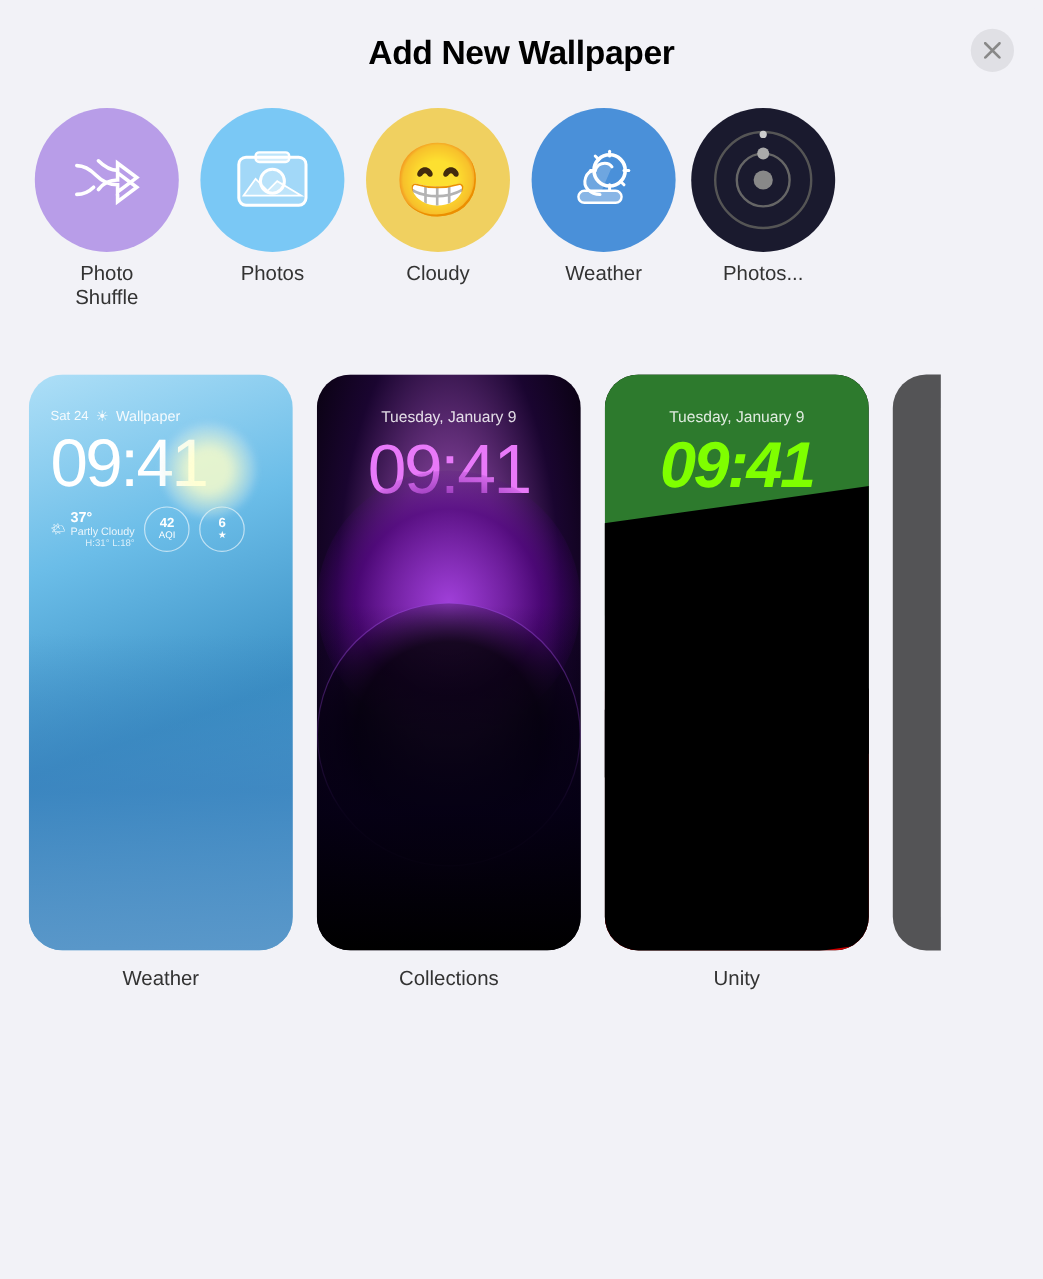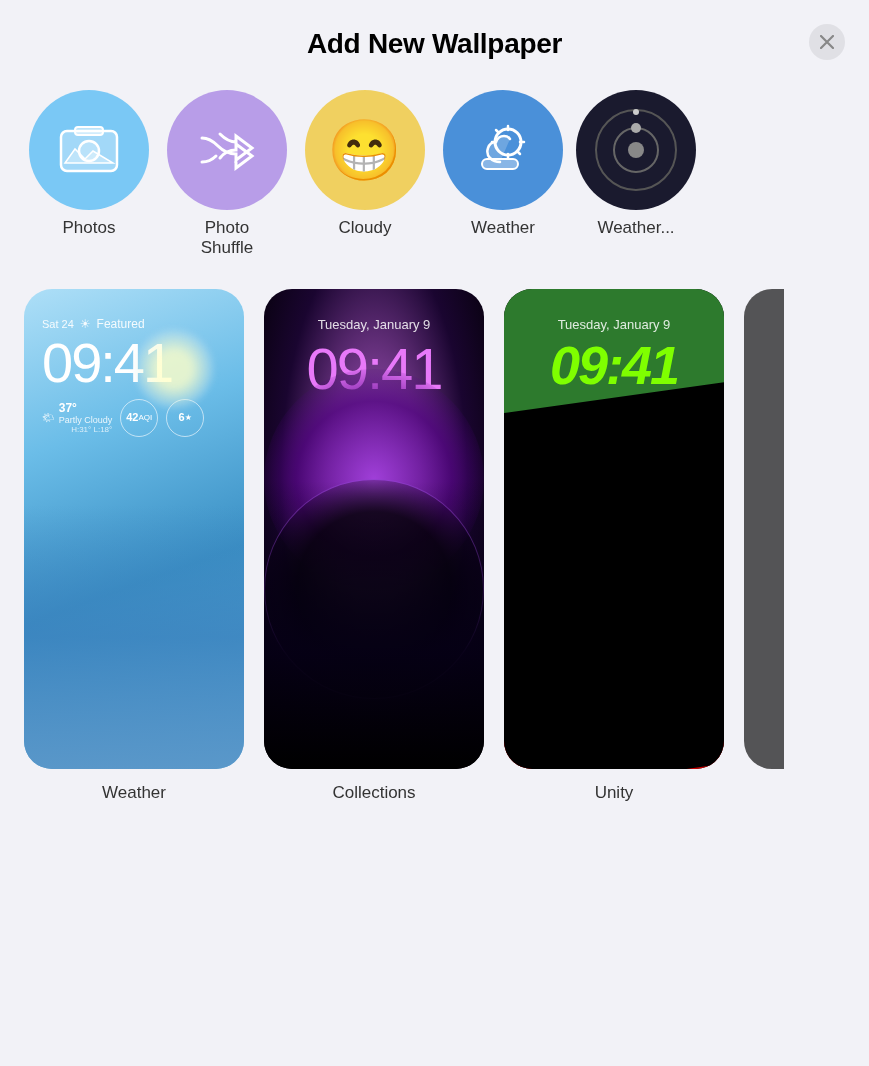--- a/index.html
+++ b/index.html
@@ -128,20 +128,21 @@
       cursor: pointer;
       flex: 0 0 auto;
     }
 
     .wallpaper-preview {
       width: 220px;
       height: 480px;
       border-radius: 28px;
       overflow: hidden;
       position: relative;
+      margin-top: 23px;
     }
 
     .wallpaper-label {
       font-size: 17px;
       color: #333;
       font-weight: 400;
     }
 
     
     .weather-wp {
@@ -198,20 +199,21 @@
     .weather-badge {
       width: 38px;
       height: 38px;
       border-radius: 50%;
       border: 1.5px solid rgba(255,255,255,0.6);
       display: flex;
       align-items: center;
       justify-content: center;
       font-size: 10px;
       color: #fff;
+      flex-direction: column;
       line-height: 1;
     }
 
     .weather-sun {
       position: absolute;
       top: 40px;
       right: 30px;
       width: 80px;
       height: 80px;
       background: radial-gradient(circle, rgba(255,255,200,0.8) 30%, rgba(200,230,255,0.2) 70%);
@@ -313,40 +315,40 @@
     <button class="close-button">
       <svg width="14" height="14" viewBox="0 0 14 14" fill="none">
         <path d="M1 1L13 13M13 1L1 13" stroke="#888" stroke-width="2.2" stroke-linecap="round"></path>
       </svg>
     </button>
   </div>
 
   <div class="category-row">
 
     <div class="category-item">
+      <div class="category-circle circle-shuffle">
+        <svg class="shuffle-svg" viewBox="0 0 58 48" fill="none">
+          <path d="M4 12 Q12 12 20 20 Q28 28 38 28 L38 34 L54 22 L38 10 L38 16 Q30 16 22 8" stroke="white" stroke-width="3" fill="none" stroke-linecap="round"></path>
+          <path d="M4 36 Q12 36 18 30" stroke="white" stroke-width="3" fill="none" stroke-linecap="round"></path>
+          <path d="M38 36 L38 42 L54 30 L38 18 L38 24 Q28 24 22 32" stroke="white" stroke-width="3" fill="none" stroke-linecap="round"></path>
+        </svg>
+      </div>
+      <span class="category-label">Photo<br>Shuffle</span>
+    </div>
+
+    <div class="category-item">
       <div class="category-circle circle-photos">
         <svg class="photos-svg" viewBox="0 0 64 54" fill="none">
           <rect x="4" y="8" width="56" height="40" rx="6" fill="rgba(255,255,255,0.3)" stroke="white" stroke-width="2.5"></rect>
           <rect x="18" y="4" width="28" height="8" rx="3" fill="rgba(255,255,255,0.5)" stroke="white" stroke-width="2"></rect>
           <circle cx="32" cy="28" r="10" fill="rgba(255,255,255,0.25)" stroke="white" stroke-width="2.5"></circle>
           <path d="M8 40 L18 26 L28 36 L36 28 L56 40Z" fill="rgba(255,255,255,0.3)" stroke="white" stroke-width="1.5"></path>
         </svg>
       </div>
       <span class="category-label">Photos</span>
-    </div>
-
-    <div class="category-item">
-      <div class="category-circle circle-shuffle">
-        <svg class="shuffle-svg" viewBox="0 0 58 48" fill="none">
-          <path d="M4 12 Q12 12 20 20 Q28 28 38 28 L38 34 L54 22 L38 10 L38 16 Q30 16 22 8" stroke="white" stroke-width="3" fill="none" stroke-linecap="round"></path>
-          <path d="M4 36 Q12 36 18 30" stroke="white" stroke-width="3" fill="none" stroke-linecap="round"></path>
-          <path d="M38 36 L38 42 L54 30 L38 18 L38 24 Q28 24 22 32" stroke="white" stroke-width="3" fill="none" stroke-linecap="round"></path>
-        </svg>
-      </div>
-      <span class="category-label">Photo<br>Shuffle</span>
     </div>
 
     <div class="category-item">
       <div class="category-circle circle-emoji">
         <span style="font-size: 60px;">😁</span>
       </div>
       <span class="category-label">Cloudy</span>
     </div>
 
     <div class="category-item">
@@ -369,39 +371,39 @@
     <div class="category-item" style="min-width: 80px;">
       <div class="category-circle circle-astronomy" style="overflow:hidden;">
         <svg viewBox="0 0 120 120" width="120" height="120">
           <circle cx="60" cy="60" r="40" stroke="#555" stroke-width="2" fill="none"></circle>
           <circle cx="60" cy="60" r="22" stroke="#666" stroke-width="2" fill="none"></circle>
           <circle cx="60" cy="60" r="8" fill="#888"></circle>
           <circle cx="60" cy="38" r="5" fill="#aaa"></circle>
           <circle cx="60" cy="22" r="3" fill="#ccc"></circle>
         </svg>
       </div>
-      <span class="category-label" style="color:#333;">Weather...</span>
+      <span class="category-label" style="color:#333;">Photos...</span>
     </div>
 
   </div>
 
   <div class="featured-section">
 
     <div class="wallpaper-row">
 
       <div class="wallpaper-card">
         <div class="wallpaper-preview">
           <div class="weather-wp">
 
             <div class="weather-sun"></div>
             <div class="weather-top">
               <div class="weather-meta">
                 <span style="font-size:11px; color:rgba(255,255,255,0.9);">Sat 24</span>
                 <span>☀</span>
-                <span>Featured</span>
+                <span>Wallpaper</span>
               </div>
               <div class="weather-time">09:41</div>
               <div class="weather-info">
                 <div class="weather-temp">
                   <span>🌤</span>
                   <div>
                     <div style="font-size:12px; color:#fff; font-weight:600;">37°</div>
                     <div style="font-size:9px; color:rgba(255,255,255,0.85);text-align:right;">Partly Cloudy</div>
                     <div style="font-size:8px; color:rgba(255,255,255,0.75);text-align:right;">H:31° L:18°</div>
                   </div>

